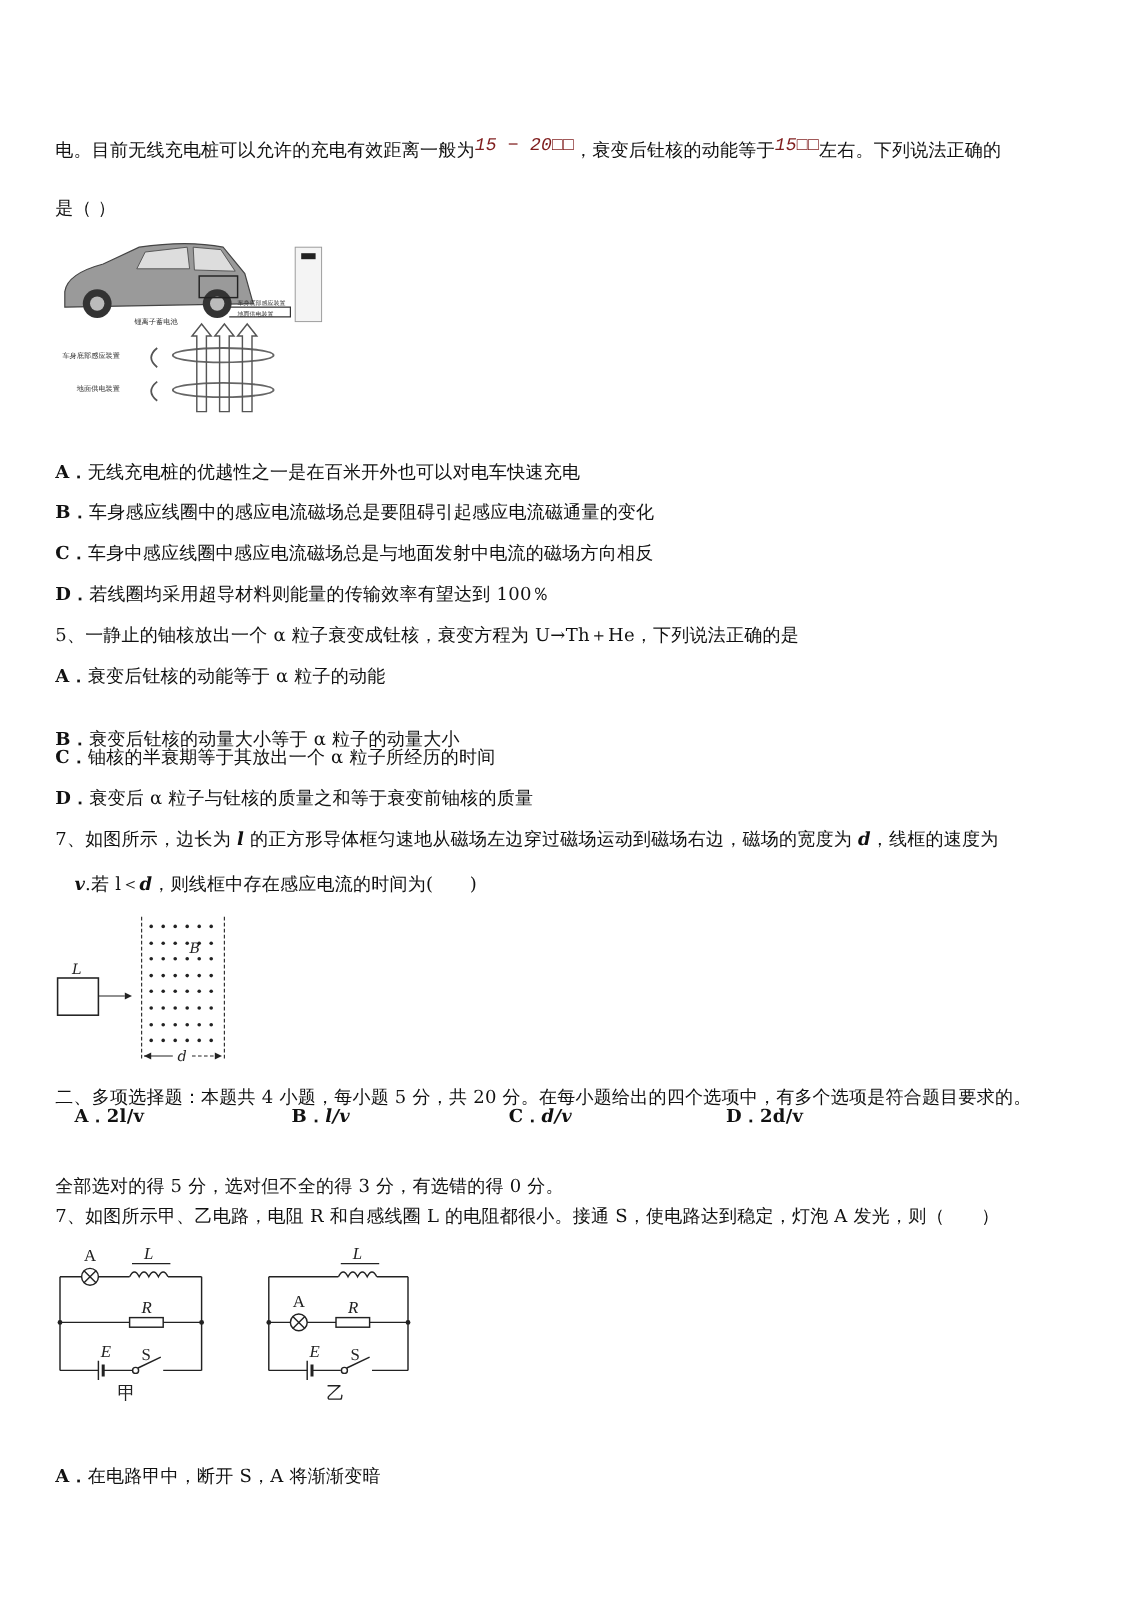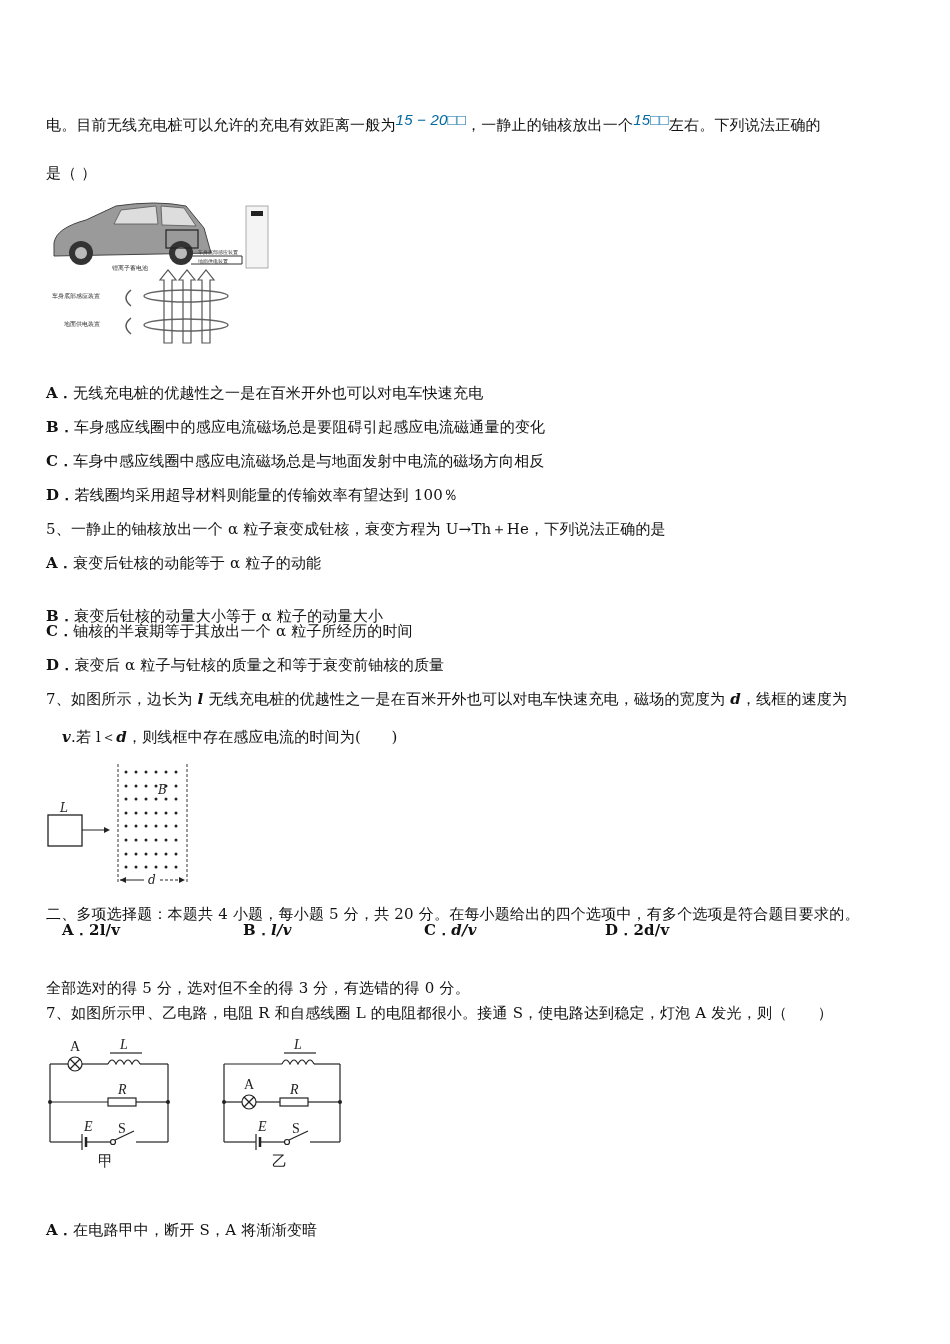--- a/index.html
+++ b/index.html
@@ -1,29 +1,29 @@
 <!DOCTYPE html>
 <html><head>
   <meta charset="utf-8">
   <style>
     html, body { margin: 0; padding: 0; background: #ffffff; }
     body { width: 950px; height: 1344px; position: relative; overflow: hidden;
            font-family: "DejaVu Serif", "Liberation Serif", serif; color: #111; }
     .line { position: absolute; left: 46px; font-size: 15px; line-height: 20px; white-space: nowrap; letter-spacing: 0.2px; }
     .bold { font-weight: bold; }
-    .gray-math { color: #0369a1; font-style: italic; font-family: Liberation Sans, sans-serif; font-size: 15px; position: relative; top: -5px; }
+    .gray-math { color: #7f1d1d; font-style: italic; font-family: Liberation Mono, monospace; font-size: 15px; position: relative; top: -5px; }
     .it { font-style: italic; }
     .fig { position: absolute; }
     .opt { display: inline-block; margin-left: 16px; }
   </style>
 </head>
 <body>
 
 <div class="line" style="top:115px;">
-  <span>电。目前无线充电桩可以允许的充电有效距离一般为</span><span class="gray-math">15 − 20□□</span><span>，一静止的铀核放出一个</span><span class="gray-math">15□□</span><span>左右。下列说法正确的</span>
+  <span>电。目前无线充电桩可以允许的充电有效距离一般为</span><span class="gray-math">15 − 20□□</span><span>，衰变后钍核的动能等于</span><span class="gray-math">15□□</span><span>左右。下列说法正确的</span>
 </div>
 <div class="line" style="top:163px;">是（  ）</div>
 
 <svg class="fig" style="left:46px; top:198px;" width="240" height="150">
 
   <path d="M8,45 Q10,30 40,22 L70,8 Q110,2 140,8 L158,30 L165,55 L8,58 Z" fill="#9a9a9a" stroke="#444" stroke-width="1"></path>
   <path d="M75,12 L110,8 L112,26 L68,26 Z" fill="#ddd" stroke="#555" stroke-width="0.8"></path>
   <path d="M115,8 L138,10 L150,28 L116,27 Z" fill="#ddd" stroke="#555" stroke-width="0.8"></path>
   <circle cx="35" cy="55" r="12" fill="#333"></circle>
     <circle cx="35" cy="55" r="6" fill="#bbb"></circle>
@@ -56,21 +56,21 @@
 <div class="line" style="top:451px;"><span class="bold">C．</span><span>车身中感应线圈中感应电流磁场总是与地面发射中电流的磁场方向相反</span></div>
 <div class="line" style="top:485px;"><span class="bold">D．</span><span>若线圈均采用超导材料则能量的传输效率有望达到 100％</span></div>
 
 <div class="line" style="top:519px;">5、一静止的铀核放出一个 α 粒子衰变成钍核，衰变方程为 U→Th＋He，下列说法正确的是</div>
 <div class="line" style="top:553px;text-align:center;"><span class="bold">A．</span><span>衰变后钍核的动能等于 α 粒子的动能</span></div>
 <div class="line" style="top:587px;margin-top:19px;"><span class="bold">B．</span><span>衰变后钍核的动量大小等于 α 粒子的动量大小</span></div>
 <div class="line" style="top:621px;"><span class="bold">C．</span><span>铀核的半衰期等于其放出一个 α 粒子所经历的时间</span></div>
 <div class="line" style="top:655px;"><span class="bold">D．</span><span>衰变后 α 粒子与钍核的质量之和等于衰变前铀核的质量</span></div>
 
 <div class="line" style="top:689px;">
-  <span>7、如图所示，边长为 </span><span class="it bold">l</span><span> 无线充电桩的优越性之一是在百米开外也可以对电车快速充电，磁场的宽度为 </span><span class="it bold">d</span><span>，线框的速度为</span>
+  <span>7、如图所示，边长为 </span><span class="it bold">l</span><span> 的正方形导体框匀速地从磁场左边穿过磁场运动到磁场右边，磁场的宽度为 </span><span class="it bold">d</span><span>，线框的速度为</span>
 </div>
 <div class="line" style="top:727px;margin-left:16px;">
   <span class="it bold">v</span><span>.若 l＜</span><span class="it bold">d</span><span>，则线框中存在感应电流的时间为(　　)</span>
 </div>
 
 <svg class="fig" style="left:44px; top:760px;" width="150" height="132">
   <rect x="4" y="55" width="34" height="31" fill="none" stroke="#222" stroke-width="1.3"></rect>
   <text x="16" y="52" font-size="12" font-style="italic" fill="#222">L</text>
   <line x1="38" y1="70" x2="60" y2="70" stroke="#222" stroke-width="1"></line>
   <polygon points="60,67 66,70 60,73" fill="#222"></polygon>

